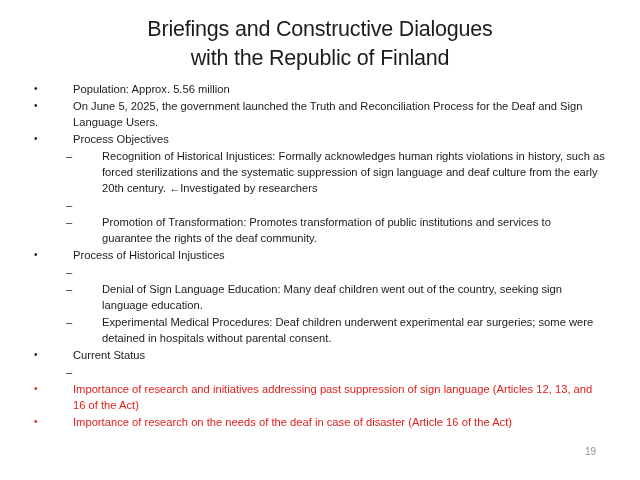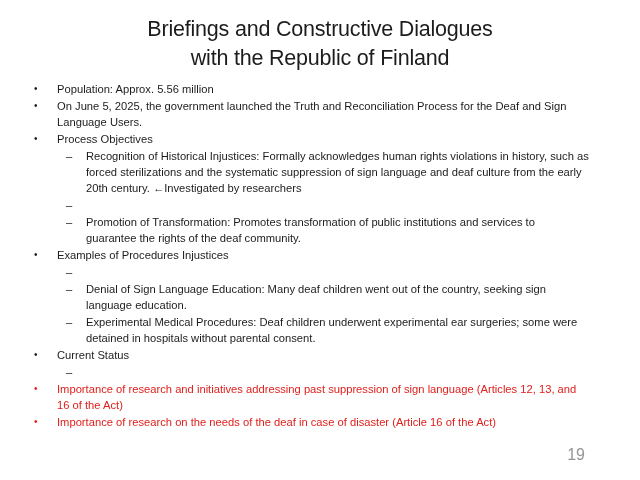--- a/index.html
+++ b/index.html
@@ -33,30 +33,31 @@
     line-height: 16px;
     margin-bottom: 1px;
   }
   .item .marker {
     flex: 0 0 auto;
     text-align: left;
   }
   .item .text {
     flex: 1 1 auto;
     white-space: pre-line;
+    margin-left: 16px;
   }
   .l1 { padding-left: 34px; }
   .l1 .marker { width: 23px; font-size: 10px; line-height: 16px; }
   .l2 { padding-left: 66px; }
   .l2 .marker { width: 20px; }
   .red { color: var(--red-text, #e0201c); }
   .page-number {
     position: absolute;
-    top: 446px; right: 55px;
-    font-size: 16px;
+    top: 446px; right: 44px;
+    font-size: 10px;
     color: var(--page-number, #959595);
   }
 </style>
 </head>
 <body>
 
 <div class="slide">
 
   <h1 class="slide-title">Briefings and Constructive Dialogues
 with the Republic of Finland</h1>
@@ -91,21 +92,21 @@
     </div>
 
     <div class="item l2">
       <span class="marker">–</span>
       <span class="text">Promotion of Transformation: Promotes transformation of public institutions and services to
 guarantee the rights of the deaf community.</span>
     </div>
 
     <div class="item l1">
       <span class="marker">•</span>
-      <span class="text">Examples of Procedures Injustices</span>
+      <span class="text">Process of Historical Injustices</span>
     </div>
 
     <div class="item l2">
       <span class="marker">–</span>
     </div>
 
     <div class="item l2">
       <span class="marker">–</span>
       <span class="text">Denial of Sign Language Education: Many deaf children went out of the country, seeking sign
 language education.</span>

